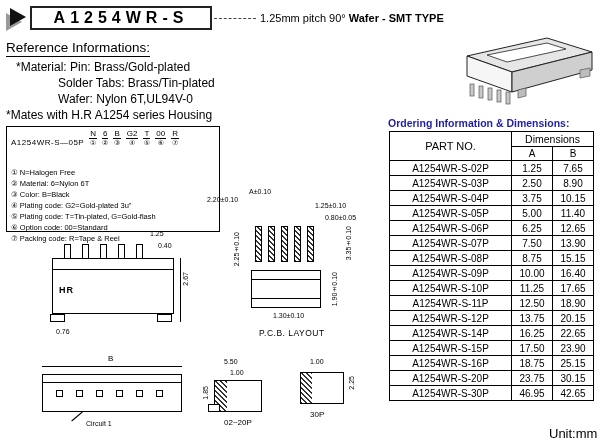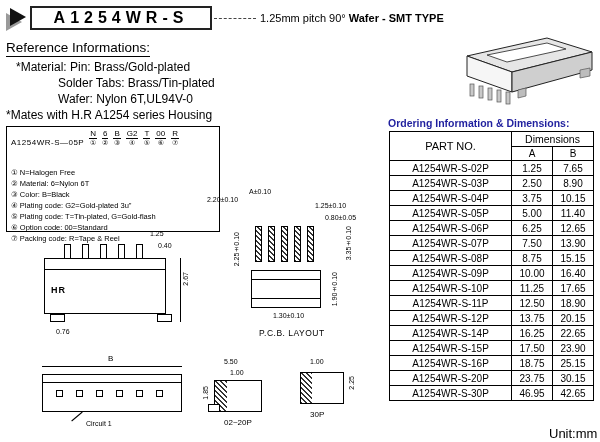--- a/index.html
+++ b/index.html
@@ -130,21 +130,21 @@
   </div>
 
   <div class="abs" style="left:40px; top:228px; width:152px; height:114px">
     <span class="abs dim" style="left:110px; top:2px">1.25</span>
     <span class="abs dim" style="left:118px; top:14px">0.40</span>
     <div class="abs outline" style="left:24px; top:16px; width:7px; height:15px"></div>
     <div class="abs outline" style="left:42px; top:16px; width:7px; height:15px"></div>
     <div class="abs outline" style="left:60px; top:16px; width:7px; height:15px"></div>
     <div class="abs outline" style="left:78px; top:16px; width:7px; height:15px"></div>
     <div class="abs outline" style="left:96px; top:16px; width:7px; height:15px"></div>
-    <div class="abs outline2" style="left:4px; top:30px; width:122px; height:56px">
+    <div class="abs outline2" style="left:12px; top:30px; width:122px; height:56px">
       <div class="hline" style="margin-top:10px"></div>
       <span class="abs hr-logo" style="left:6px; top:26px">HR</span>
     </div>
     <div class="abs outline" style="left:10px; top:86px; width:15px; height:8px"></div>
     <div class="abs outline" style="left:117px; top:86px; width:15px; height:8px"></div>
     <div class="abs vline" style="left:140px; top:30px; height:64px"></div>
     <span class="abs vdim" style="left:142px; top:44px">2.67</span>
     <span class="abs dim" style="left:16px; top:100px">0.76</span>
   </div>
 

